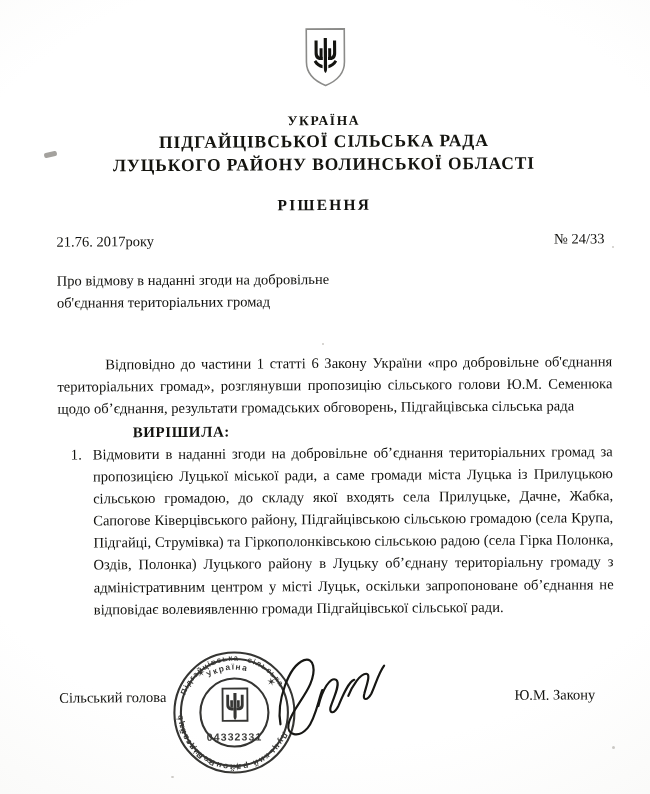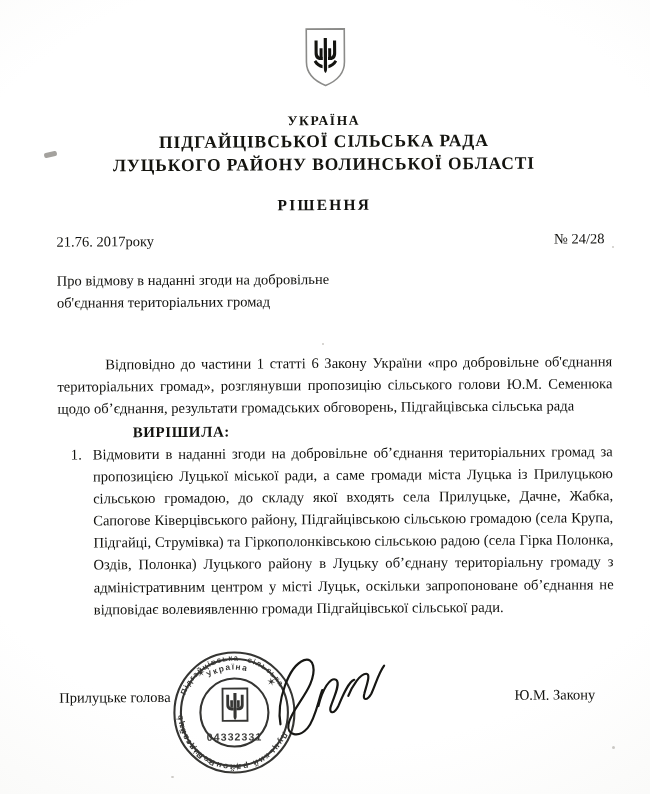--- a/index.html
+++ b/index.html
@@ -217,36 +217,36 @@
   <div class="org-block">
     <div class="org-line country">УКРАЇНА</div>
     <div class="org-line council">ПІДГАЙЦІВСЬКОЇ СІЛЬСЬКА РАДА</div>
     <div class="org-line district">ЛУЦЬКОГО РАЙОНУ ВОЛИНСЬКОЇ ОБЛАСТІ</div>
   </div>
 
   <div class="doc-kind">РІШЕННЯ</div>
 
   <div class="meta-row">
     <span>21.76. 2017року</span>
-    <span>№ 24/28</span>
+    <span>№ 24/33</span>
   </div>
 
   <div class="subject">Про відмову в наданні згоди на добровільне об'єднання територіальних громад</div>
 
   <div class="body-block">
     <p class="para">Відповідно до частини 1 статті 6 Закону України «про добровільне об'єднання територіальних громад», розглянувши пропозицію сільського голови Ю.М. Семенюка щодо об’єднання, результати громадських обговорень, Підгайцівська сільська рада</p>
     <div class="resolved">ВИРІШИЛА:</div>
     <div class="item-row">
       <div class="item-num">1.</div>
       <div class="item-text">Відмовити в наданні згоди на добровільне об’єднання територіальних громад за пропозицією Луцької міської ради, а саме громади міста Луцька із Прилуцькою сільською громадою, до складу якої входять села Прилуцьке, Дачне, Жабка, Сапогове Ківерцівського району, Підгайцівською сільською громадою (села Крупа, Підгайці, Струмівка) та Гіркополонківською сільською радою (села Гірка Полонка, Оздів, Полонка) Луцького району в Луцьку об’єднану територіальну громаду з адміністративним центром у місті Луцьк, оскільки запропоноване об’єднання не відповідає волевиявленню громади Підгайцівської сільської ради.</div>
     </div>
   </div>
 
   <div class="sign-row">
-    <span>Прилуцьке голова</span>
+    <span>Сільський голова</span>
     <span class="sign-name">Ю.М. Закону</span>
   </div>
 
   <div class="stamp">
     <svg viewBox="0 0 128 128" xmlns="http://www.w3.org/2000/svg" aria-hidden="true">
       <defs>
         <path id="arcOuterTop" d="M 12 64 A 52 52 0 0 1 116 64"></path>
         <path id="arcOuterBot" d="M 116 64 A 52 52 0 0 1 12 64"></path>
         <path id="arcMidTop" d="M 21 64 A 43 43 0 0 1 107 64"></path>
         <path id="arcMidBot" d="M 107 64 A 43 43 0 0 1 21 64"></path>

